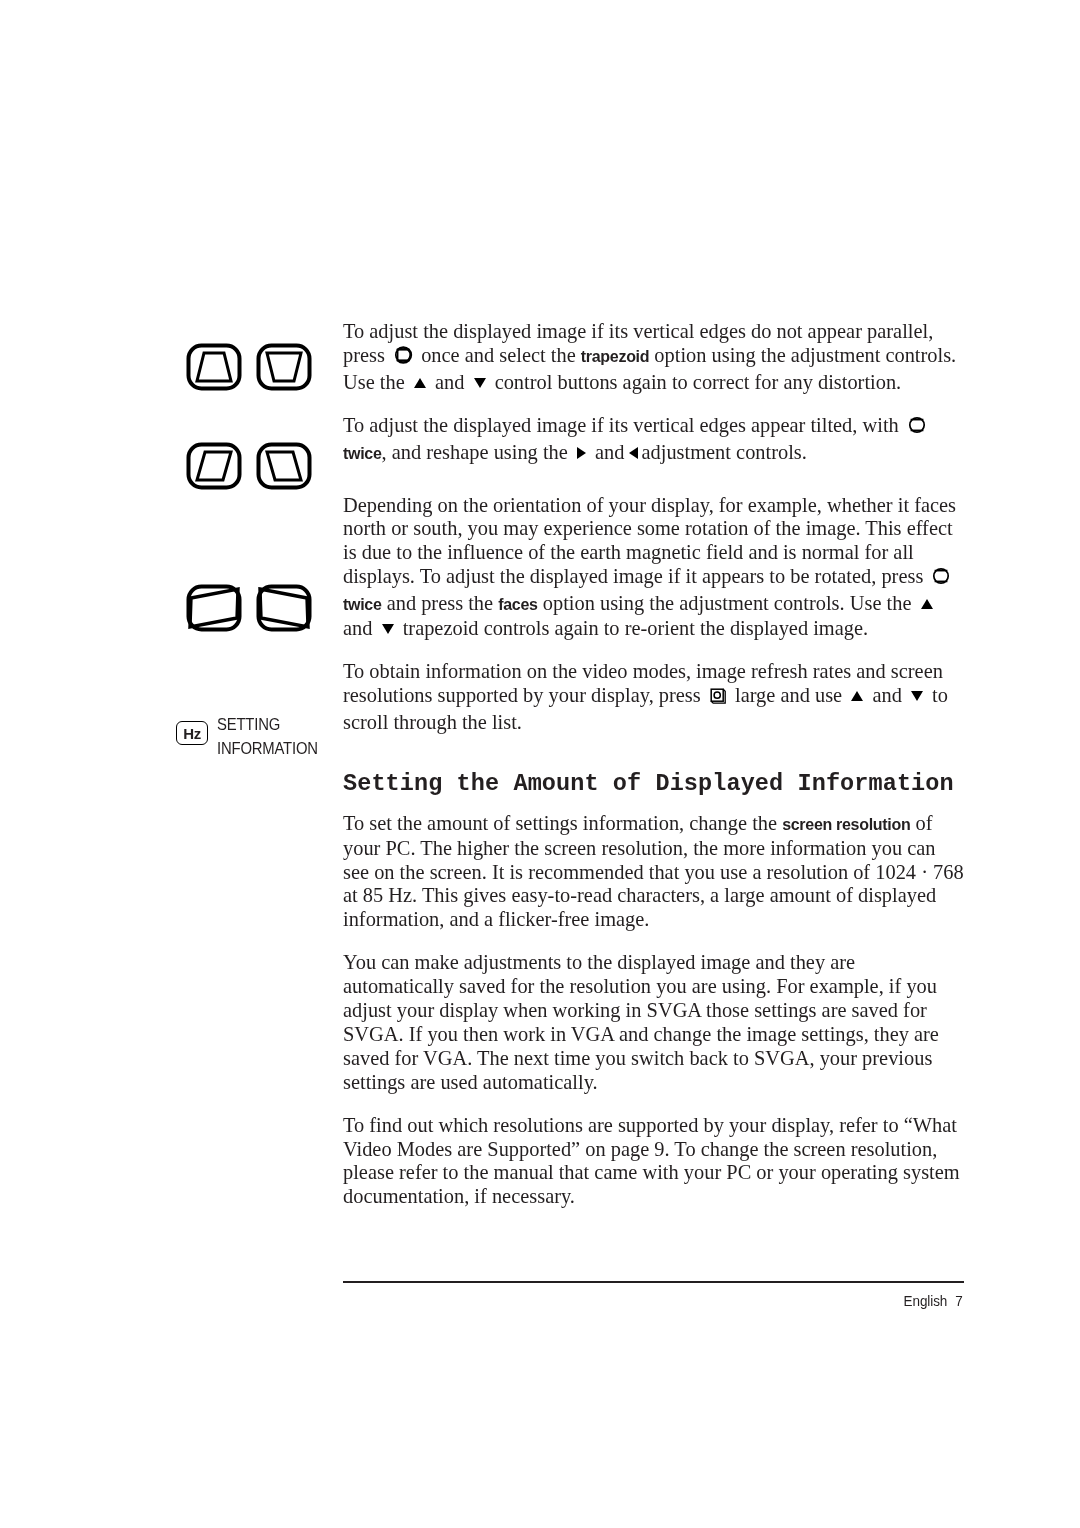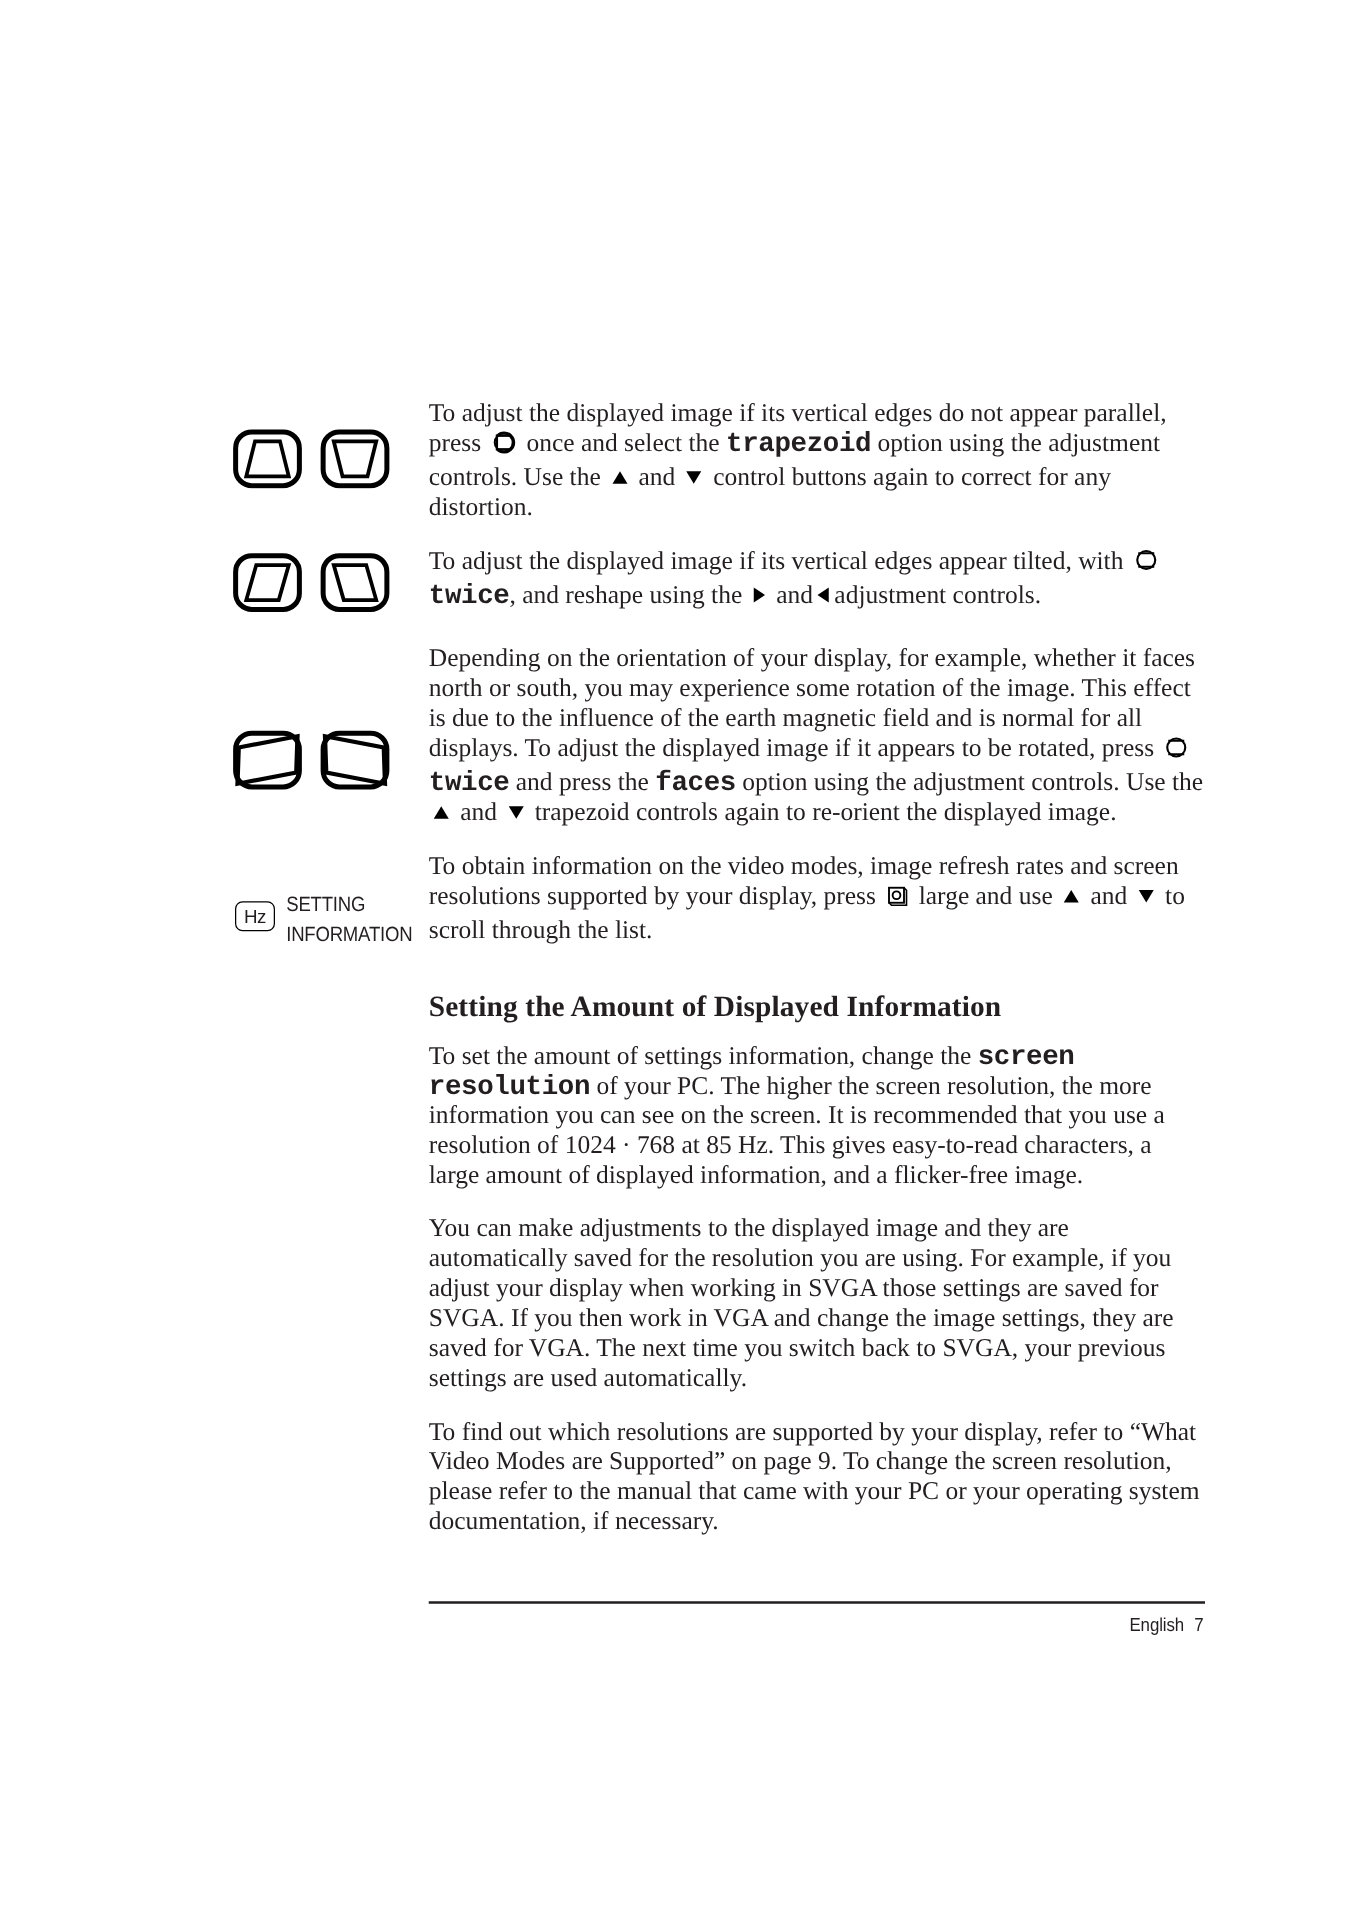--- a/index.html
+++ b/index.html
@@ -61,23 +61,23 @@
     margin: 0;
     font-size: 20.4px;
     line-height: 23.9px;
     text-align: left;
     color: #231f20;
   }
   .gap-1 { height: 19px; }
   .gap-2 { height: 28px; }
 
   .sans-bold {
-    font-family: Liberation Mono, monospace;
+    font-family: Liberation Sans, sans-serif;
     font-weight: bold;
-    font-size: 22px;
+    font-size: 16px;
     letter-spacing: -0.3px;
   }
 
   
   .ico-inline {
     display: inline-block;
     vertical-align: -3px;
     margin: 0 3px;
   }
   .tri {
@@ -105,21 +105,21 @@
   .tri-left {
     border-top: 6px solid transparent;
     border-bottom: 6px solid transparent;
     border-right: 9.5px solid #000;
     vertical-align: 0px;
   }
 
   
   h2.section-heading {
     margin: 0;
-    font-family: Liberation Serif, serif;
+    font-family: Liberation Mono, monospace;
     font-weight: bold;
     font-size: 23.5px;
     line-height: 28px;
     color: #231f20;
     letter-spacing: 0.1px;
   }
 
   
   .margin-icons {
     position: absolute;
@@ -143,25 +143,24 @@
   .hz-badge {
     width: 32px;
     height: 24px;
     border: 1.8px solid #000;
     border-radius: 6px;
     display: flex;
     align-items: center;
     justify-content: center;
     font-family: "Liberation Sans", sans-serif;
     font-size: 15px;
-    font-weight: 400;
+    font-weight: 700;
     letter-spacing: -0.4px;
     box-sizing: border-box;
     margin-top: 9px;
-    margin-left: 12px;
   }
   .hz-label {
     font-family: "Liberation Sans", sans-serif;
     font-size: 16.5px;
     line-height: 24px;
     letter-spacing: -0.2px;
     color: #231f20;
     transform: scaleX(0.9);
     transform-origin: left top;
     white-space: nowrap;

